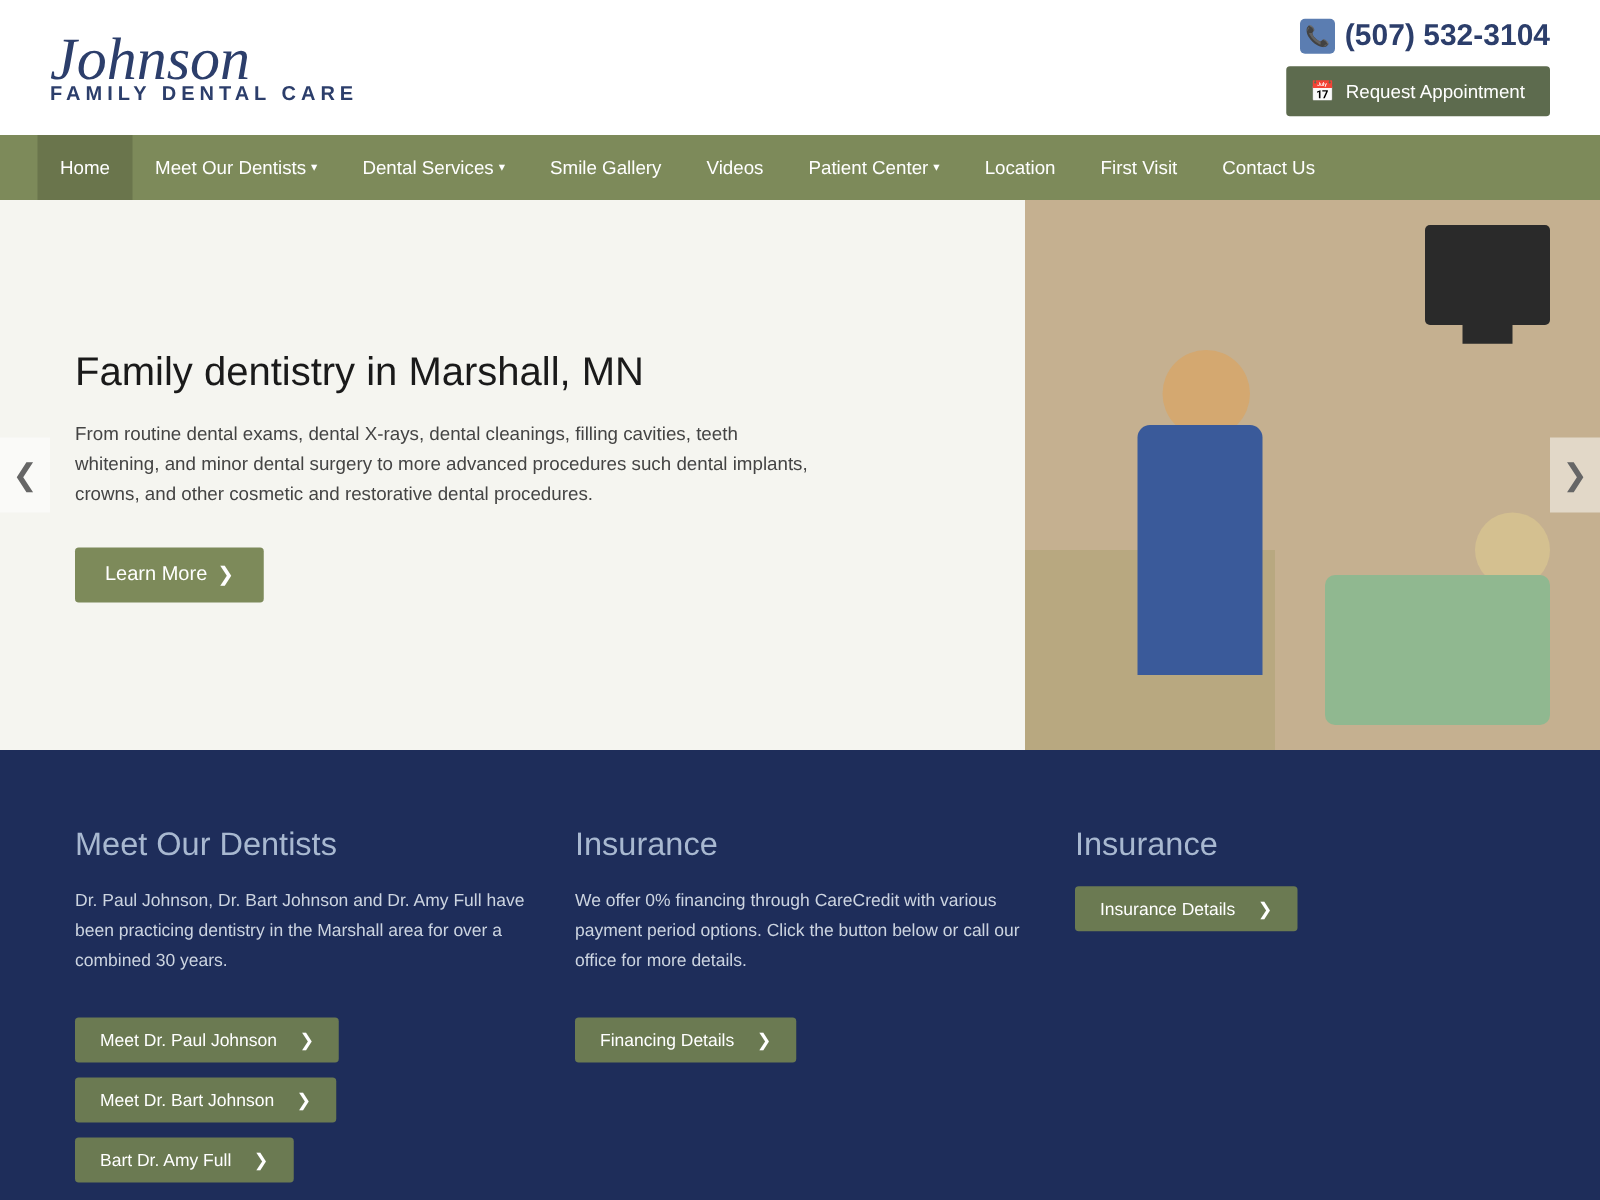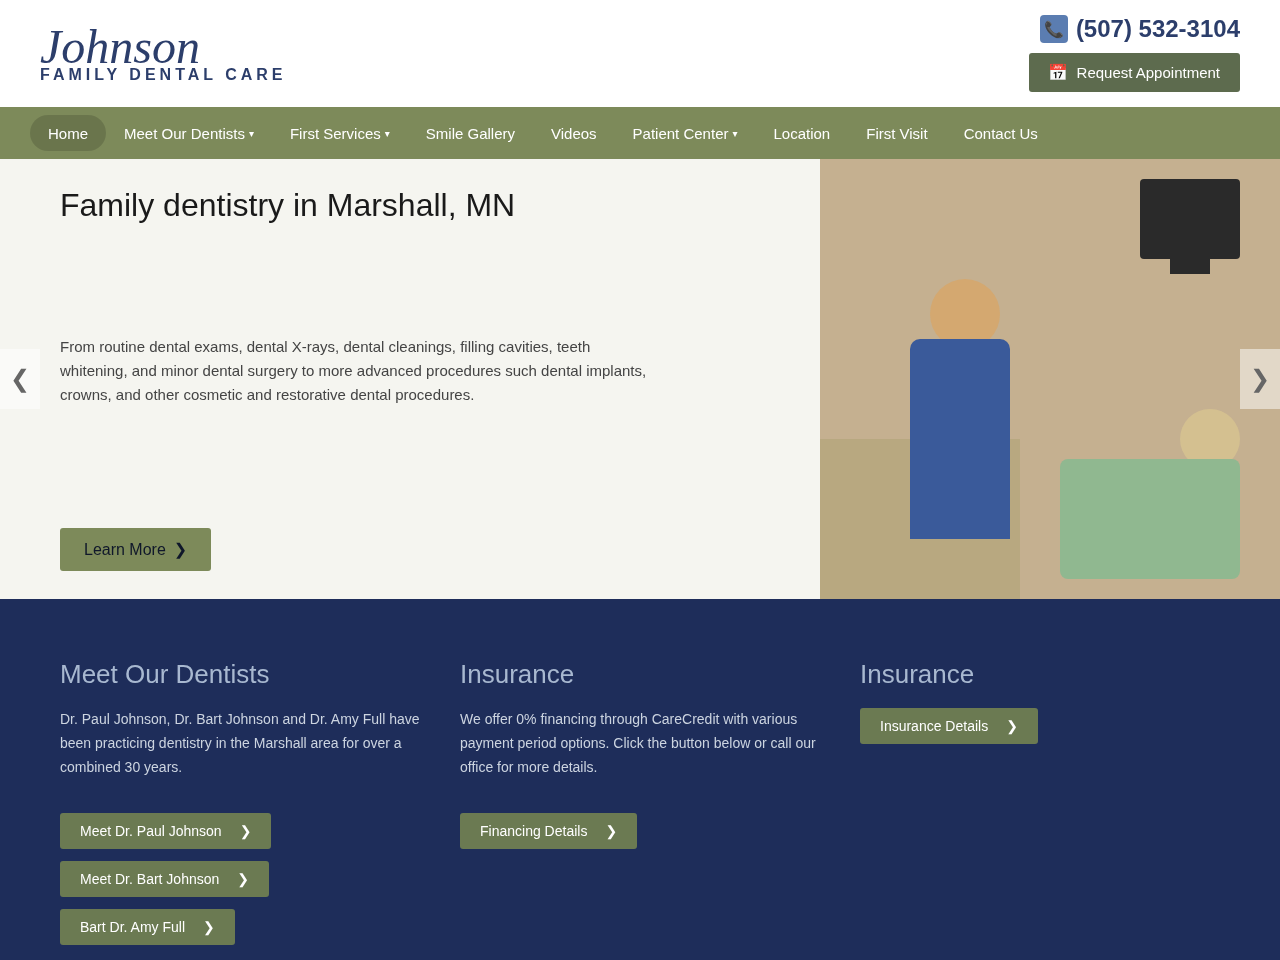--- a/index.html
+++ b/index.html
@@ -79,66 +79,65 @@
       background: #7d8a5a;
       display: flex;
       align-items: center;
       padding: 0 30px;
       height: 52px;
     }
     .nav-item {
       color: white;
       text-decoration: none;
       padding: 0 18px;
-      height: 36px;
+      height: 52px;
       display: flex;
       align-items: center;
       font-size: 15px;
       cursor: pointer;
       white-space: nowrap;
       position: relative;
-      border-radius: 18px;
     }
     .nav-item.active { background: rgba(0,0,0,0.15); }
     .dropdown-arrow {
       margin-left: 4px;
       font-size: 10px;
     }
 
     
     .hero {
       position: relative;
       display: flex;
       height: 440px;
       background: #f5f5f0;
       overflow: hidden;
     }
     .hero-content {
       flex: 1;
-      padding: 28px 60px;
+      padding: 40px 60px;
       display: flex;
       flex-direction: column;
-      justify-content: space-between;
+      justify-content: center;
     }
     .hero-title {
       font-size: 32px;
       color: #1a1a1a;
       margin-bottom: 20px;
       font-weight: normal;
     }
     .hero-desc {
       font-size: 15px;
       color: #444;
       line-height: 1.6;
       max-width: 600px;
       margin-bottom: 30px;
     }
     .hero-btn {
       background: #7d8a5a;
-      color: #0f172a;
+      color: #ffffff;
       border: none;
       padding: 12px 24px;
       font-size: 16px;
       cursor: pointer;
       border-radius: 3px;
       display: inline-flex;
       align-items: center;
       gap: 8px;
       width: fit-content;
     }
@@ -310,21 +309,21 @@
 
 <nav class="navbar">
   <a class="nav-item active">
     <span>Home</span>
   </a>
   <a class="nav-item">
     <span>Meet Our Dentists</span>
     <span class="dropdown-arrow">▾</span>
   </a>
   <a class="nav-item">
-    <span>First Services</span>
+    <span>Dental Services</span>
     <span class="dropdown-arrow">▾</span>
   </a>
   <a class="nav-item">
     <span>Smile Gallery</span>
   </a>
   <a class="nav-item">
     <span>Videos</span>
   </a>
   <a class="nav-item">
     <span>Patient Center</span>

